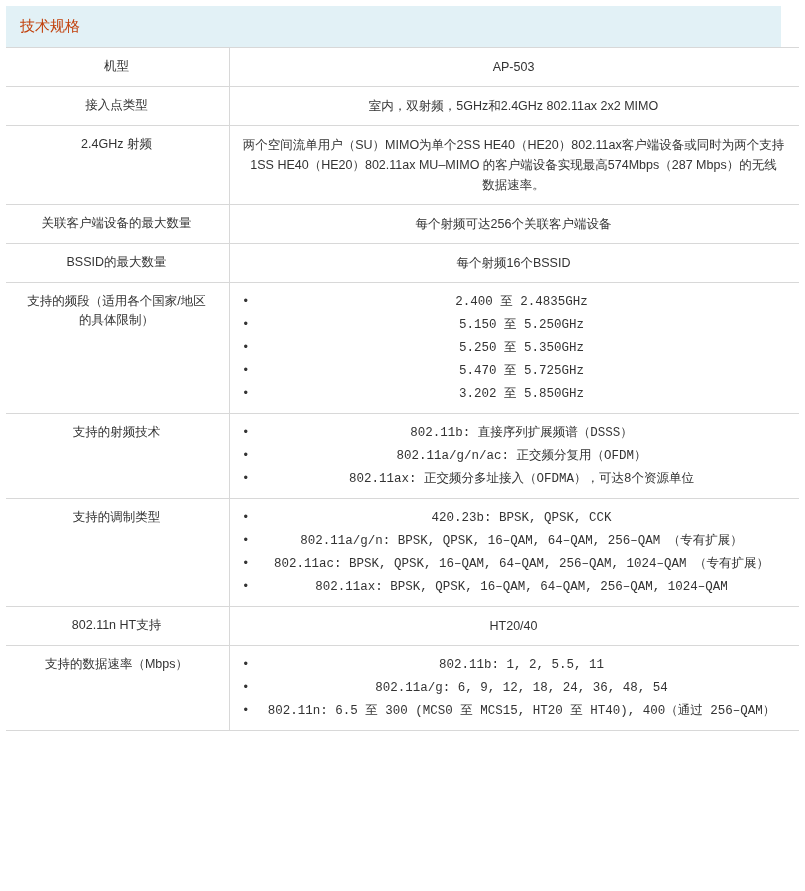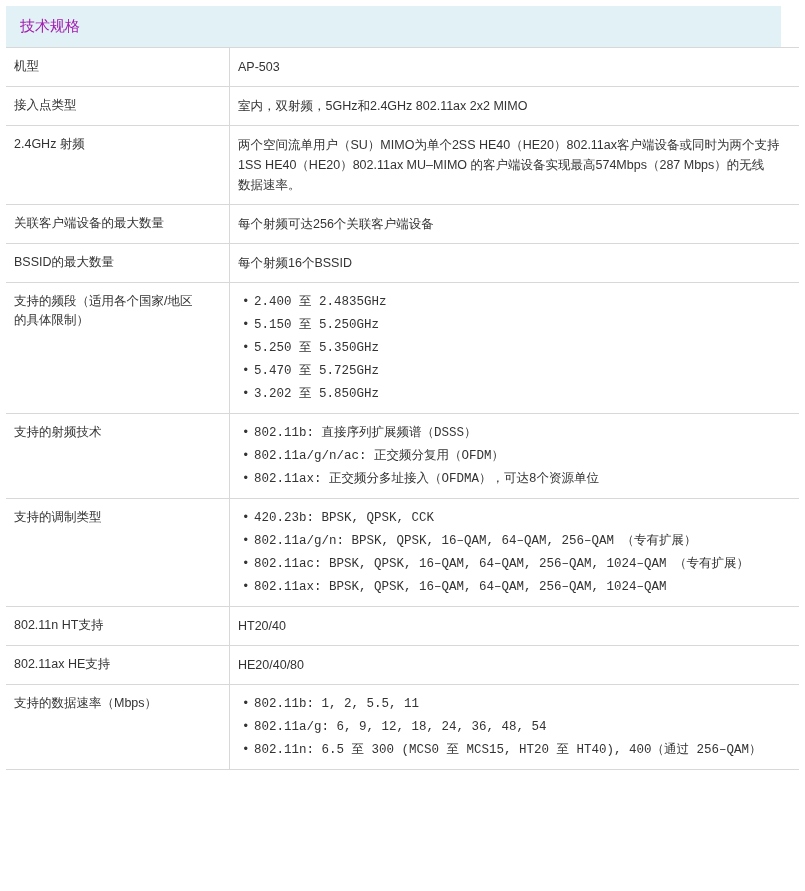--- a/index.html
+++ b/index.html
@@ -14,38 +14,39 @@
   }
   .page {
     width: 805px;
     min-height: 891px;
     position: relative;
     background: #ffffff;
     box-sizing: border-box;
   }
   .spec-title {
     background: #e2f1f6;
-    color: #a21caf;
+    color: #c2410c;
     font-size: 15px;
     padding: 11px 14px 11px 14px;
     margin: 6px 24px 0 6px;
     box-sizing: border-box;
   }
   table.spec-table {
     border-collapse: collapse;
     width: 793px;
     margin: 0 6px 0 6px;
     table-layout: fixed;
   }
   table.spec-table td {
     border-bottom: 1px solid #d8d8d8;
     vertical-align: top;
     padding: 9px 10px 9px 8px;
     line-height: 1.55;
     font-size: 12.5px;
+    text-align: center;
   }
   td.label-cell {
     width: 205px;
     color: #333333;
   }
   td.value-cell {
     color: #333333;
     border-left: 1px solid #d8d8d8;
     padding-left: 12px;
     margin-top: 20px;
@@ -176,28 +177,20 @@
         <tr>
           <td class="label-cell">
             <span class="label-line">802.11n HT支持</span>
           </td>
           <td class="value-cell">
             <span class="val-line">HT20/40</span>
           </td>
         </tr>
         <tr>
           <td class="label-cell">
-            <span class="label-line">802.11ax HE支持</span>
-          </td>
-          <td class="value-cell">
-            <span class="val-line">HE20/40/80</span>
-          </td>
-        </tr>
-        <tr>
-          <td class="label-cell">
             <span class="label-line">支持的数据速率（Mbps）</span>
           </td>
           <td class="value-cell">
             <ul class="val-list">
               <li>802.11b: 1, 2, 5.5, 11</li>
               <li>802.11a/g: 6, 9, 12, 18, 24, 36, 48, 54</li>
               <li>802.11n: 6.5 至 300 (MCS0 至 MCS15, HT20 至 HT40), 400（通过 256–QAM）</li>
             </ul>
           </td>
         </tr>

